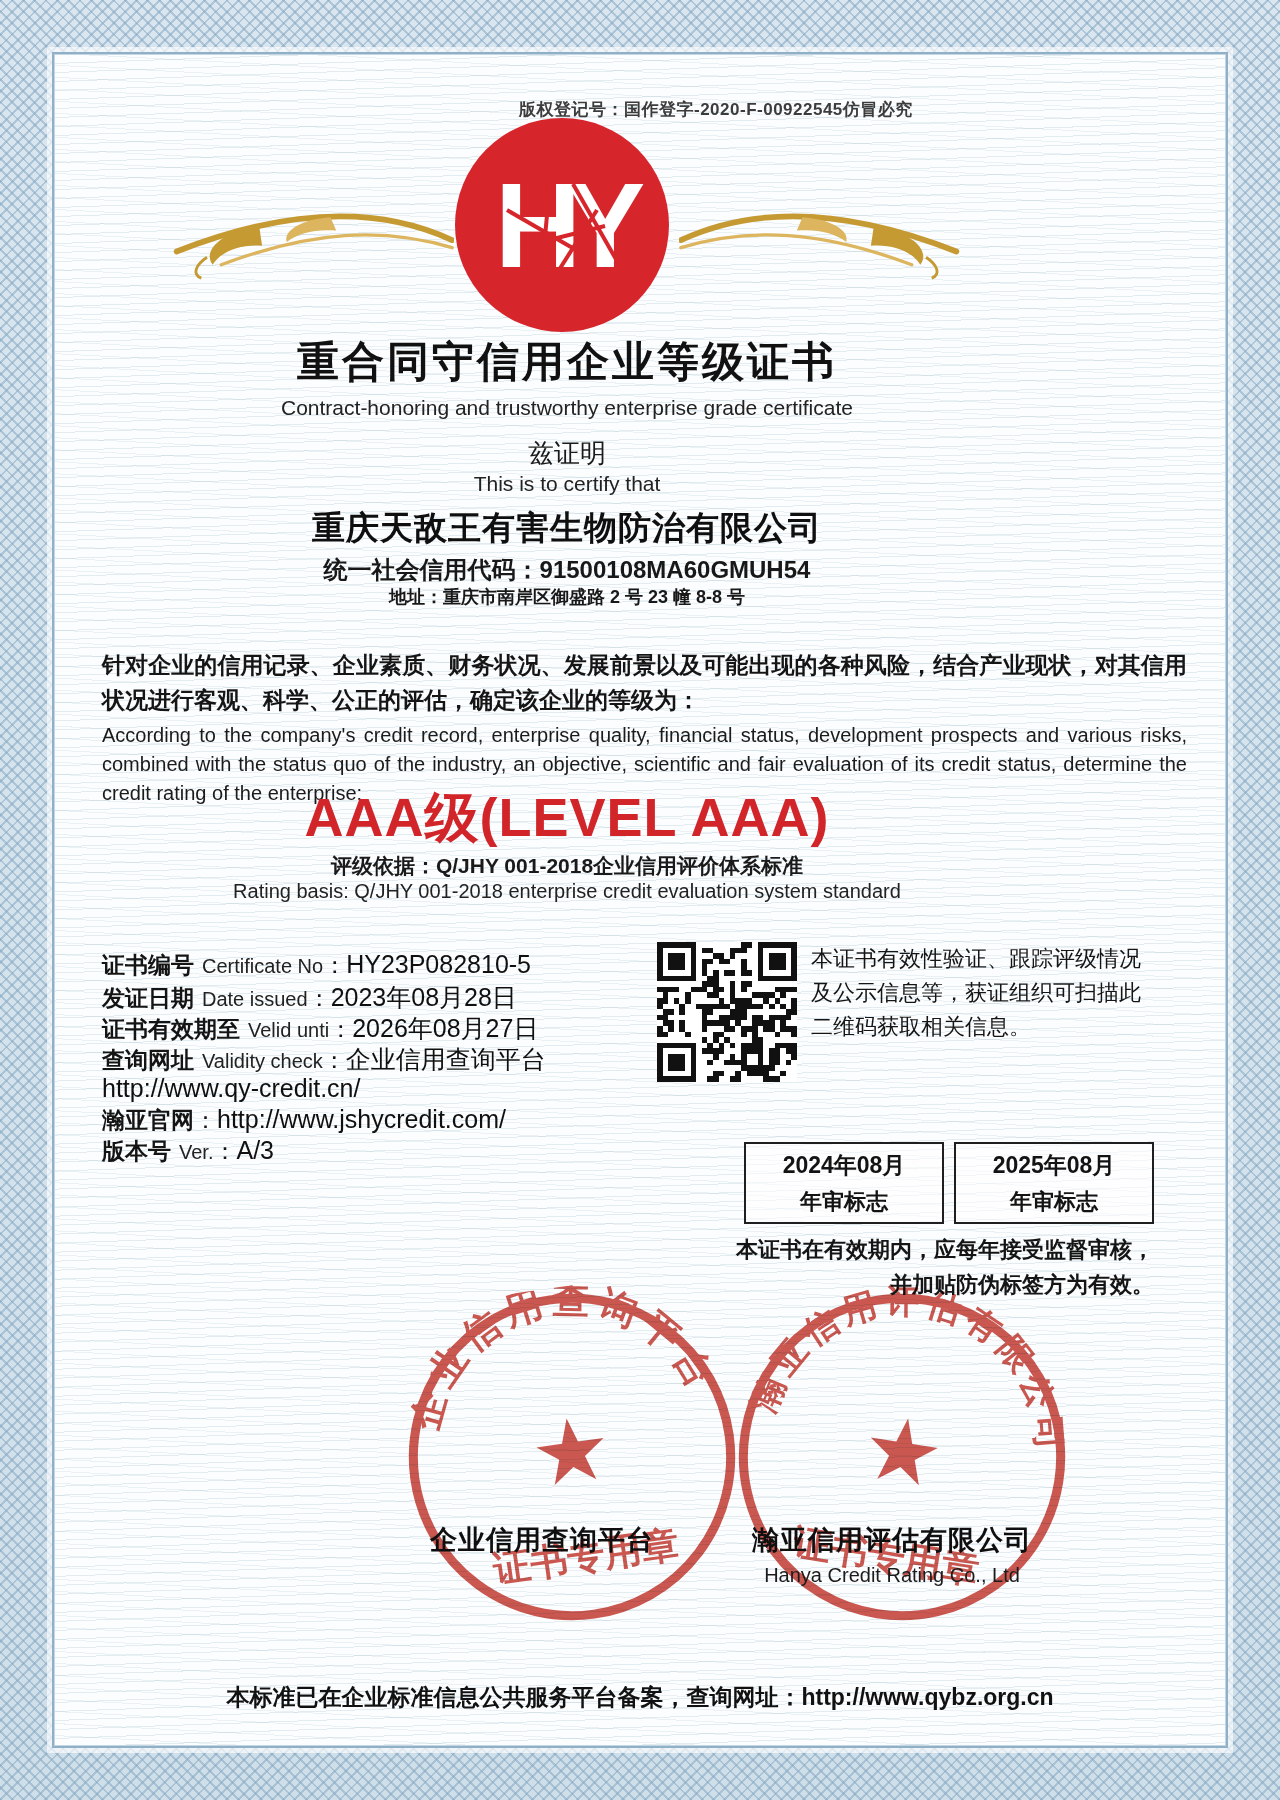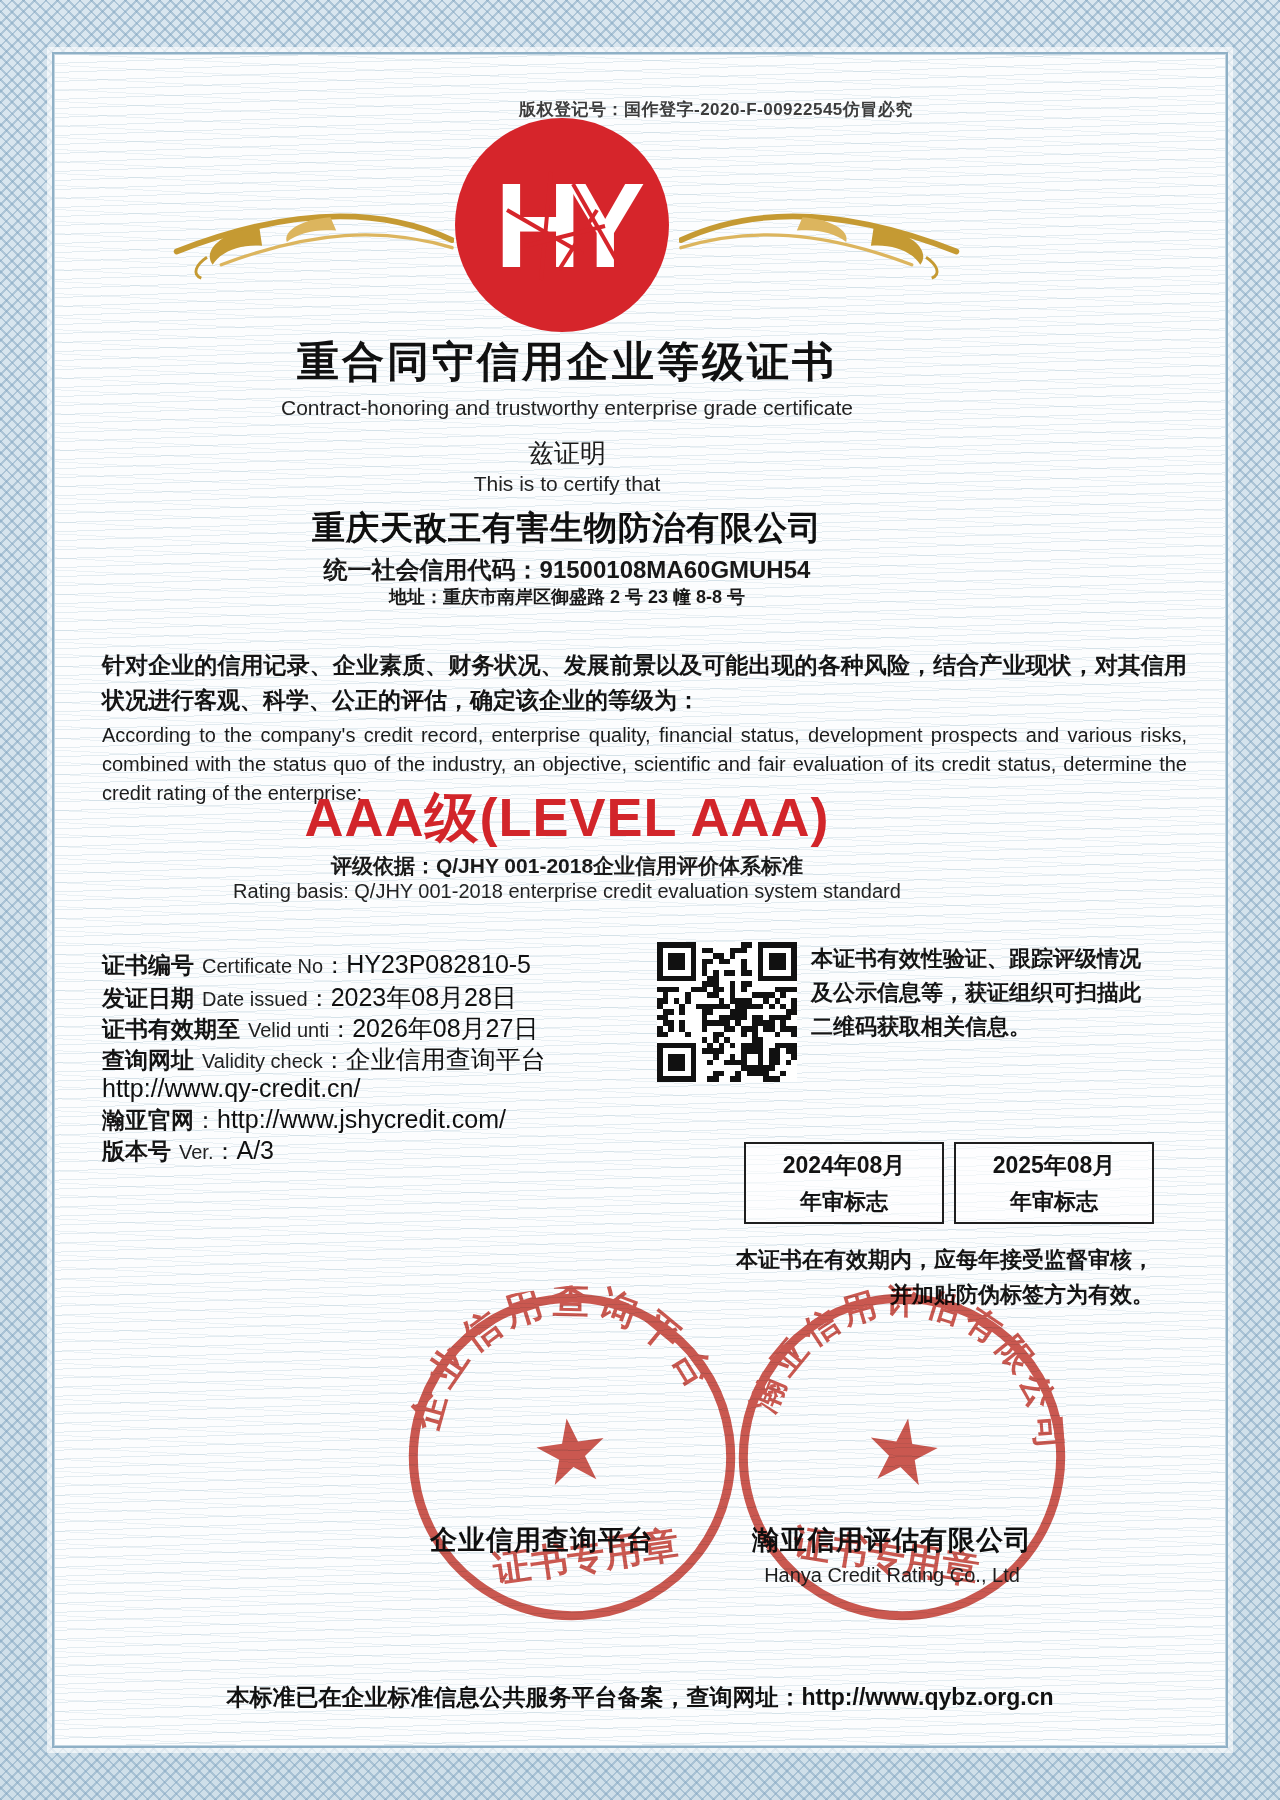--- a/index.html
+++ b/index.html
@@ -43,27 +43,27 @@
   .d-row{height:31px;display:flex;align-items:baseline;white-space:nowrap;}
   .d-zh{font-size:23px;font-weight:600;color:#141414;}
   .d-en{font-size:20px;color:#222;margin-left:8px;}
   .d-en:empty{margin-left:0;}
   .d-colon{font-size:23px;color:#141414;}
   .d-val{font-size:25px;color:#101010;}
   .vcol{top:888px;left:603px;width:497px;}
   .qr-row{display:flex;}
   .qr-box{width:140px;height:140px;background:#fff;flex:0 0 auto;}
   .qr-box svg{width:140px;height:140px;display:block;}
-  .qr-note{margin-left:14px;width:343px;font-size:22px;line-height:34px;font-weight:700;color:#151515;}
+  .qr-note{margin-left:14px;width:343px;font-size:22px;line-height:34px;font-weight:400;color:#151515;}
   .marks-row{margin-top:60px;display:flex;justify-content:flex-end;gap:10px;}
   .mark-box{width:196px;height:78px;border:2px solid #1f1f1f;background:rgba(255,255,255,.55);
     display:flex;flex-direction:column;align-items:center;justify-content:center;}
   .mark-period{font-size:23px;font-weight:600;color:#131313;}
   .mark-label{font-size:22px;font-weight:600;color:#131313;margin-top:6px;}
-  .annual-note{margin-top:18px;text-align:right;font-size:22px;line-height:35px;font-weight:600;color:#151515;}
+  .annual-note{margin-top:8px;text-align:right;font-size:22px;line-height:35px;font-weight:600;color:#151515;}
   
   .seal{width:340px;height:340px;mix-blend-mode:multiply;opacity:.85;}
   .seal.s0{top:1233px;left:348px;transform:rotate(-8deg);}
   .seal.s1{top:1233px;left:678px;transform:rotate(9deg);}
   .sig{width:420px;text-align:center;}
   .sig.s0{top:1468px;left:278px;}
   .sig.s1{top:1468px;left:628px;}
   .sig-zh{font-size:27px;font-weight:800;color:#0f0f0f;letter-spacing:1px;}
   .sig-en{font-size:20px;color:#1c1c1c;margin-top:6px;}
   

